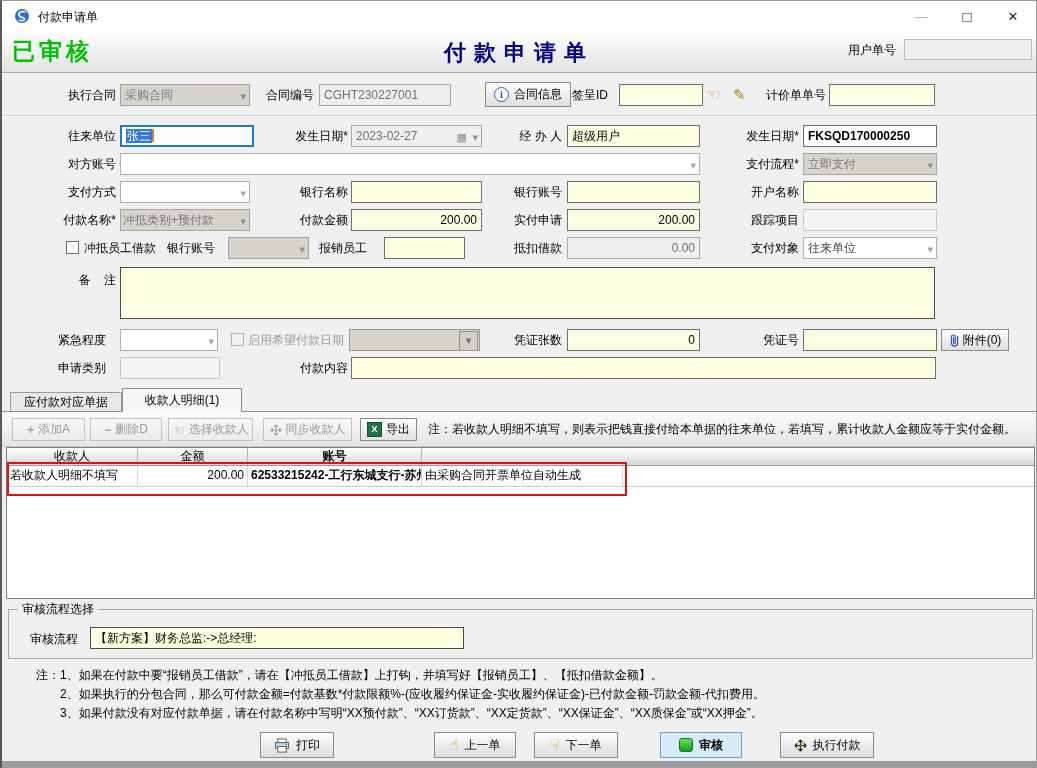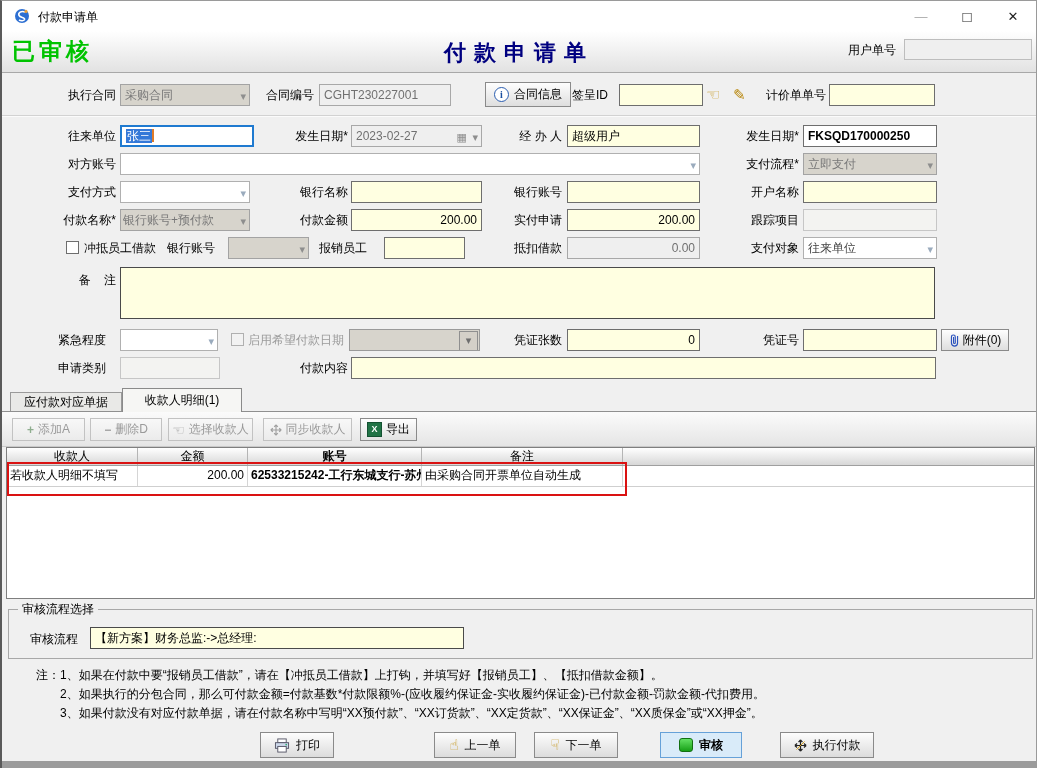--- a/index.html
+++ b/index.html
@@ -154,21 +154,21 @@
   </div>
   <span class="lbl Lc2" style="top:180px">银行名称</span>
   <div class="fld Fc2 yel" style="top:180px"></div>
   <span class="lbl Lc3" style="top:180px">银行账号</span>
   <div class="fld Fc3 yel" style="top:180px"></div>
   <span class="lbl Lc4" style="top:180px">开户名称</span>
   <div class="fld Fc4 yel" style="top:180px"></div>
 
   <span class="lbl Lc1" style="top:208px">付款名称*</span>
   <div class="fld Fc1 cmb discmb" style="top:208px;padding-left:2px">
-    <span>银行账号+预付款</span><span class="chev">▾</span>
+    <span>冲抵类别+预付款</span><span class="chev">▾</span>
   </div>
   <span class="lbl Lc2" style="top:208px">付款金额</span>
   <div class="fld Fc2 yel num" style="top:208px">200.00</div>
   <span class="lbl Lc3" style="top:208px">实付申请</span>
   <div class="fld Fc3 yel num" style="top:208px">200.00</div>
   <span class="lbl Lc4" style="top:208px">跟踪项目</span>
   <div class="fld Fc4 litefld" style="top:208px"></div>
 
   <span class="cb" style="left:64px;top:240px"></span>
   <span class="lbl" style="left:82px;top:236px">冲抵员工借款</span>
@@ -234,27 +234,27 @@
   <div class="tbtn" style="left:261px;width:89px">
     <svg width="12" height="12" viewBox="0 0 16 16">
       <path d="M8 1v14M1 8h14M8 1l-2.4 2.8M8 1l2.4 2.8M8 15l-2.4-2.8M8 15l2.4-2.8M1 8l2.8-2.4M1 8l2.8 2.4M15 8l-2.8-2.4M15 8l-2.8 2.4" fill="none" stroke="#a0a0a0" stroke-width="1.5"></path>
     </svg>
     <span>同步收款人</span>
   </div>
   <div class="tbtn en" style="left:358px;width:57px">
     <span class="xls">X</span>
     <span>导出</span>
   </div>
+  <div class="tnote">注：若收款人明细不填写，则表示把钱直接付给本单据的往来单位，若填写，累计收款人金额应等于实付金额。</div>
 
   <div class="grid">
     <div class="ghead">
       <div class="gh c1">收款人</div>
       <div class="gh c2">金额</div>
       <div class="gh c3">账号</div>
-      <div class="gh c4">备注</div>
       <div class="gh cx"></div>
     </div>
     <div class="grow">
       <div class="gc c1">若收款人明细不填写</div>
       <div class="gc c2 num">200.00</div>
       <div class="gc c3">62533215242-工行东城支行-苏州</div>
       <div class="gc c4">由采购合同开票单位自动生成</div>
       <div class="gc cx"></div>
     </div>
   </div>

